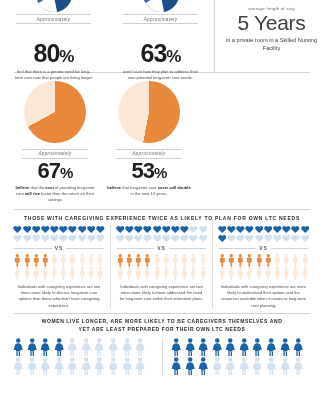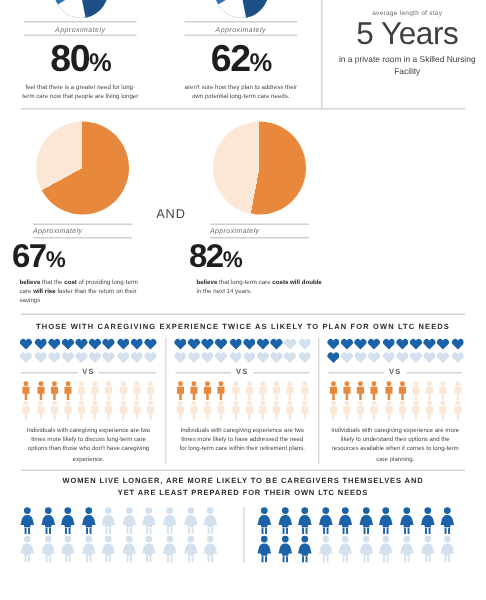--- a/index.html
+++ b/index.html
@@ -20,35 +20,35 @@
   }
   .disc .wedge{position:absolute;inset:0;background:#1c4f86;
     clip-path:polygon(50% 50%,100% 0,100% 100%,50% 100%);}
   .disc .wedge2{position:absolute;inset:0;background:#ffffff;
     clip-path:polygon(50% 50%,0 80%,0 100%,60% 100%);}
   .approx{
     font-size:4.6px;letter-spacing:.35px;color:#6b6b6b;
     border-top:.6px solid #cfcfcf;border-bottom:.6px solid #cfcfcf;
     padding:1.5px 0;margin:14px 9px 0 9px;font-style:italic;
   }
-  .bignum{font-size:25px;font-weight:bold;letter-spacing:-1px;color:#1e1e1e;line-height:1.05;margin-top:2px;}
+  .bignum{font-size:25px;font-weight:bold;letter-spacing:-1px;color:#1e1e1e;line-height:1.05;margin-top:16px;}
   .bignum .pct{font-size:17px;font-weight:bold;}
   .subcap{font-size:4.1px;line-height:1.5;color:#4a4a4a;margin-top:2.5px;padding:0 6px;}
 
   .yearsbox{width:110px;box-sizing:border-box;padding:6px 6px 0 10px;text-align:center;
     border-left:.7px solid #d5d5d5;}
   .yearstop{font-size:4.3px;color:#6b6b6b;letter-spacing:.2px;}
   .years{font-size:21px;color:#404040;font-weight:normal;line-height:1.05;margin-top:1px;letter-spacing:-.3px;}
   .yearsub{font-size:5.6px;color:#3d3d3d;line-height:1.5;margin-top:2px;}
 
   .rule{height:.7px;background:#d2d2d2;margin:0 14px;}
 
   
   .pierow{display:flex;align-items:flex-start;padding:8px 8px 0 8px;box-sizing:border-box;}
-  .piecol{width:94px;text-align:left;}
+  .piecol{width:94px;text-align:center;}
   .pie{width:62px;height:62px;border-radius:50%;margin:0 auto;position:relative;}
   .conj{width:24px;text-align:center;font-size:8.5px;color:#4a4a4a;letter-spacing:.6px;padding-top:56px;}
   .plabel{
     font-size:4.6px;color:#6b6b6b;font-style:italic;letter-spacing:.3px;
     border-top:.6px solid #cfcfcf;border-bottom:.6px solid #cfcfcf;
     padding:1.5px 0;margin:6px 14px 0 14px;
   }
   .pnum{font-size:22px;font-weight:bold;letter-spacing:-1px;color:#1e1e1e;line-height:1.1;}
   .pnum .pct{font-size:15px;}
   .pcap{font-size:4.1px;line-height:1.5;color:#4a4a4a;margin-top:2px;padding:0 5px;}
@@ -102,21 +102,21 @@
       <div class="bignum"><span>80</span><span class="pct">%</span></div>
       <div class="subcap">feel that there is a greater need for long-term care now that people are living longer</div>
     </div>
 
     <div class="statcol">
       <div class="disc">
         <div class="wedge"></div>
           <div class="wedge2"></div>
       </div>
       <div class="approx">Approximately</div>
-      <div class="bignum"><span>62</span><span class="pct">%</span></div>
+      <div class="bignum"><span>63</span><span class="pct">%</span></div>
       <div class="subcap">aren't sure how they plan to address their own potential long-term care needs.</div>
     </div>
 
     <div class="yearsbox">
       <div class="yearstop">average length of stay</div>
       <div class="years">5 Years</div>
       <div class="yearsub">in a private room in a Skilled Nursing Facility</div>
     </div>
   </div>
 
@@ -124,26 +124,25 @@
 
   <div class="pierow">
 
     <div class="piecol">
       <div class="pie" style="background:conic-gradient(#E8883C 0 67%, #FBE7D6 67% 100%);"></div>
       <div class="plabel">Approximately</div>
       <div class="pnum"><span>67</span><span class="pct">%</span></div>
       <div class="pcap"><b>believe</b><span> that the </span><b>cost</b><span> of providing long-term care </span><b>will rise</b><span> faster than the return on their savings</span></div>
     </div>
 
-    <div class="conj">AND</div>
 
     <div class="piecol">
       <div class="pie" style="background:conic-gradient(#E8883C 0 53%, #FBE7D6 53% 100%);"></div>
       <div class="plabel">Approximately</div>
-      <div class="pnum"><span>82</span><span class="pct">%</span></div>
+      <div class="pnum"><span>53</span><span class="pct">%</span></div>
       <div class="pcap"><b>believe</b><span> that long-term care </span><b>costs</b><span> </span><b>will double</b><span> in the next 14 years.</span></div>
     </div>
 
 
   </div>
 
   <div class="rule" style="margin-top:6px;"></div>
 
   <div class="sechead">THOSE WITH CAREGIVING EXPERIENCE TWICE AS LIKELY TO PLAN FOR OWN LTC NEEDS</div>
 

